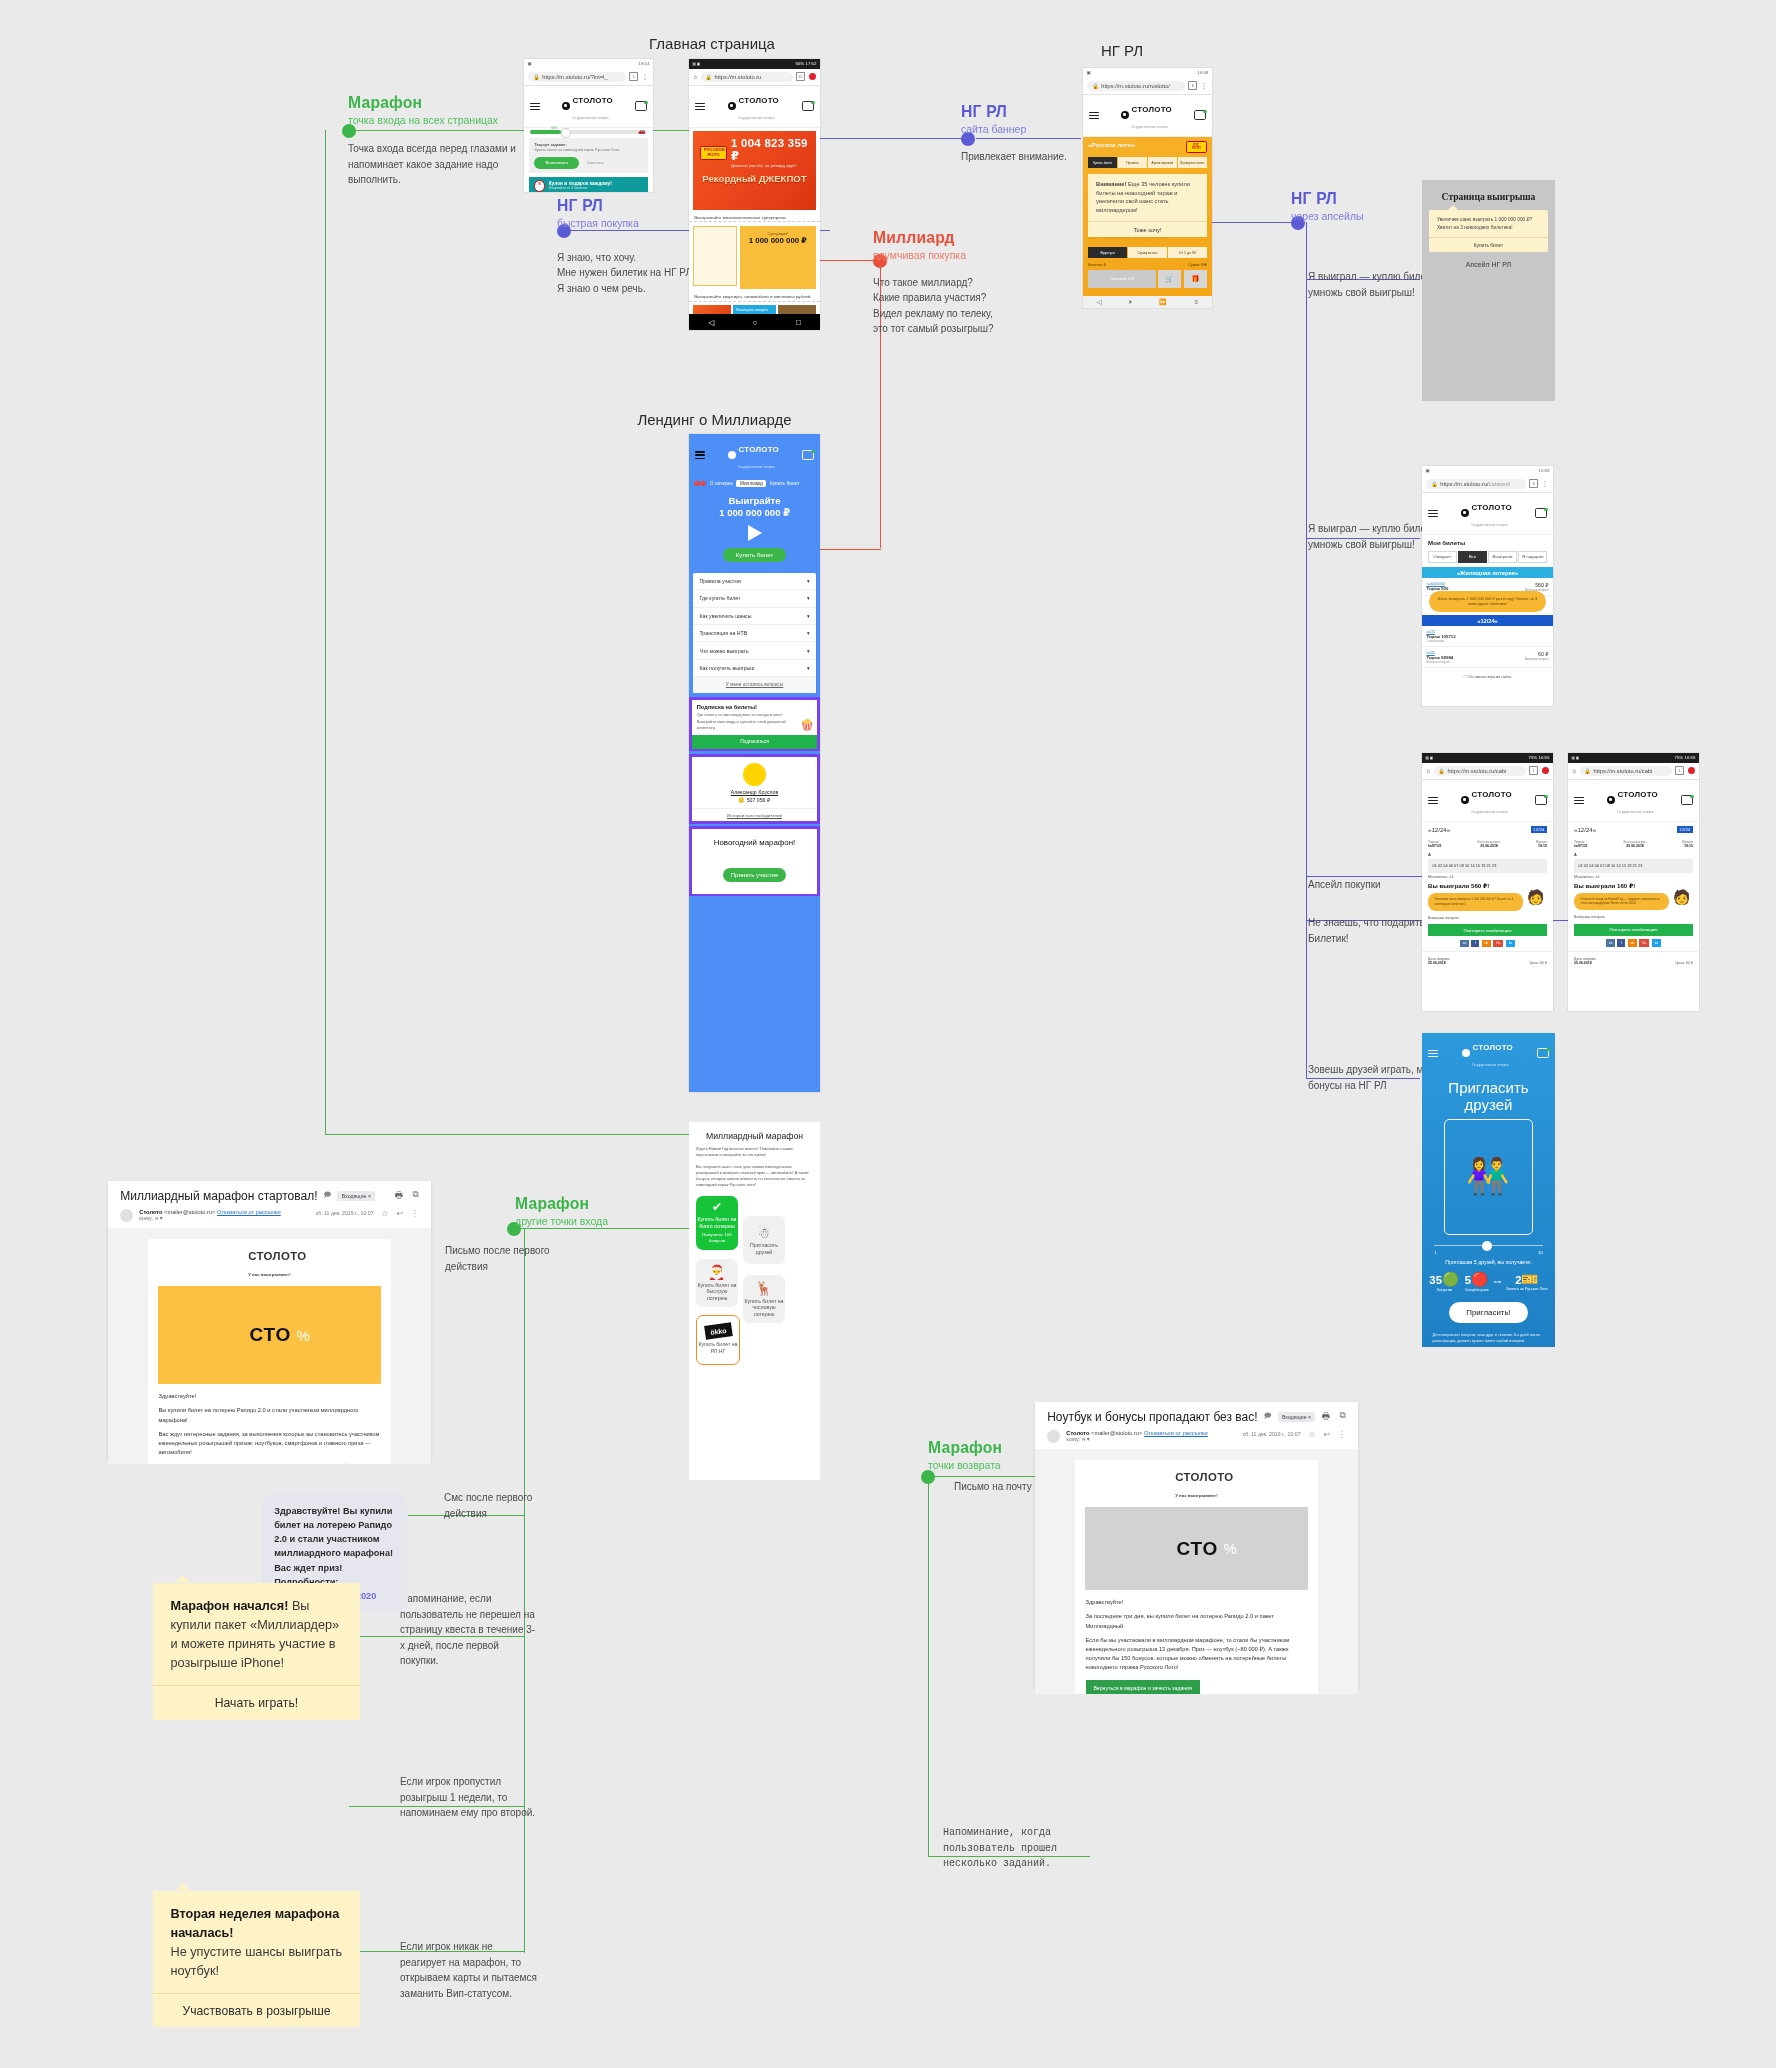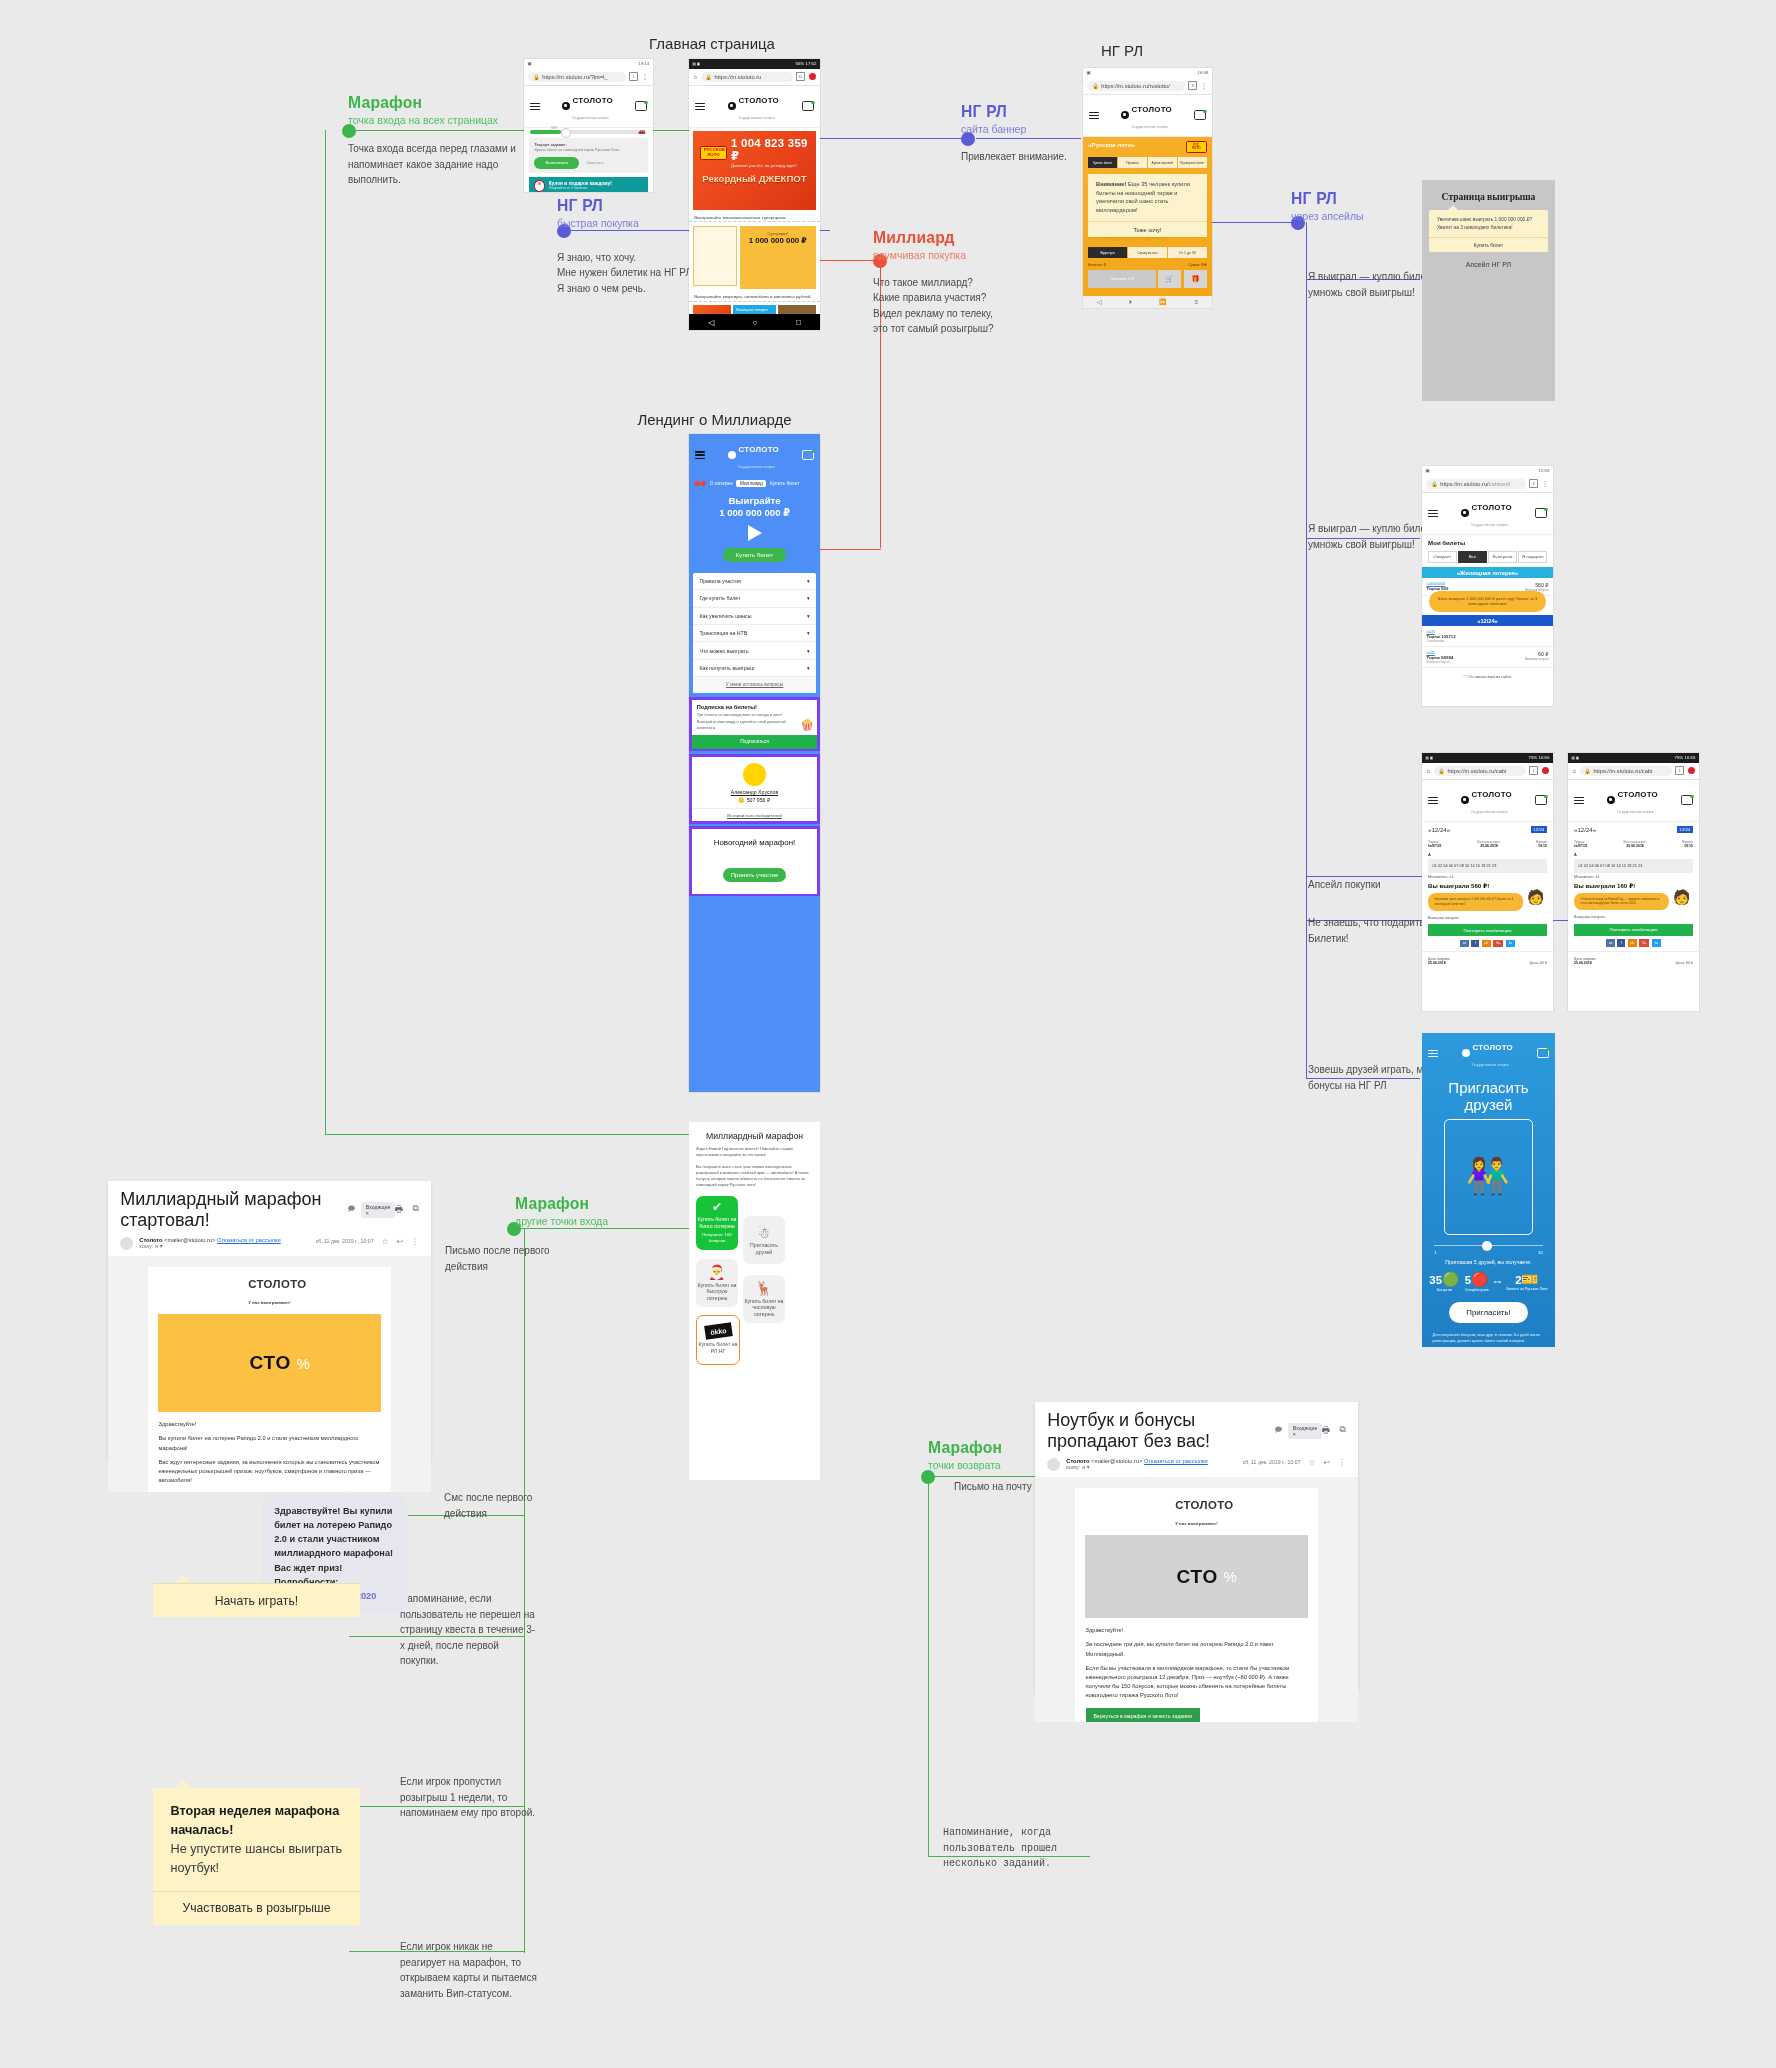--- a/index.html
+++ b/index.html
@@ -82,21 +82,21 @@
      padding:9.6px 0;color:#2f2f2f;}
 
   
   .sms{background:#e6e6ee;border-radius:12.2px;padding:9.6px 12.2px;font-size:9.2px;
      line-height:1.55;color:#2d2d2d;font-weight:600;}
   .sms a{color:#6f6fd8;text-decoration:none;}
 
   
   .mail{background:#fff;box-shadow:0 0.9px 3.5px rgba(0,0,0,.12);}
   .mail-head{display:flex;align-items:center;justify-content:space-between;padding:7.9px 12.2px 3.5px;}
-  .mail-subj{font-size:18px;color:#202124;}
+  .mail-subj{font-size:12px;color:#202124;}
   .chipbox{background:#e8eaed;border-radius:2.6px;font-size:5.2px;color:#444;padding:1.7px 4.4px;}
   .mail-meta{display:flex;align-items:flex-start;gap:6.1px;padding:2.6px 12.2px 6.1px;}
   .avatar-c{width:13px;height:13px;border-radius:50%;background:#e0e0e0;}
   .mail-from{font-size:5.7px;color:#444;}
   .mail-from b{color:#111;}
   .mail-from u{color:#1a6fd4;}
   .mail-date{font-size:5.2px;color:#777;}
   .mail-body{background:#f2f2f2;padding:10.5px 0;}
   .mail-inner{background:#fff;margin:0 auto;}
   .stobrand{display:flex;align-items:center;gap:3.5px;justify-content:center;padding:8.7px 0 7px;}
@@ -627,20 +627,21 @@
     </div>
   </div>
 </div>
 
 <div class="abs sms" style="left:262px;top:1494px;width:122px;">
   <span>Здравствуйте! Вы купили билет на лотерею Рапидо 2.0 и стали участником миллиардного марафона! Вас ждет приз! Подробности:</span>
   <a href="#">stoloto.ru/newyear2020</a>
 </div>
 
 <div class="abs push" style="left:153px;top:1583px;width:207px;">
+  <div class="body"><b>Марафон начался!</b><span> Вы купили пакет «Миллиардер» и можете принять участие в розыгрыше iPhone!</span></div>
   <div class="action">Начать играть!</div>
 </div>
 
 <div class="abs push" style="left:153px;top:1754px;width:207px;">
   <div class="body"><b>Вторая неделея марафона началась!</b><br><span>Не упустите шансы выиграть ноутбук!</span></div>
   <div class="action">Участвовать в розыгрыше</div>
 </div>
 
 <div class="abs grey-card" style="left:1422px;top:180px;width:133px;height:221px;">
   <div class="ttl">Страница выигрыша</div>

